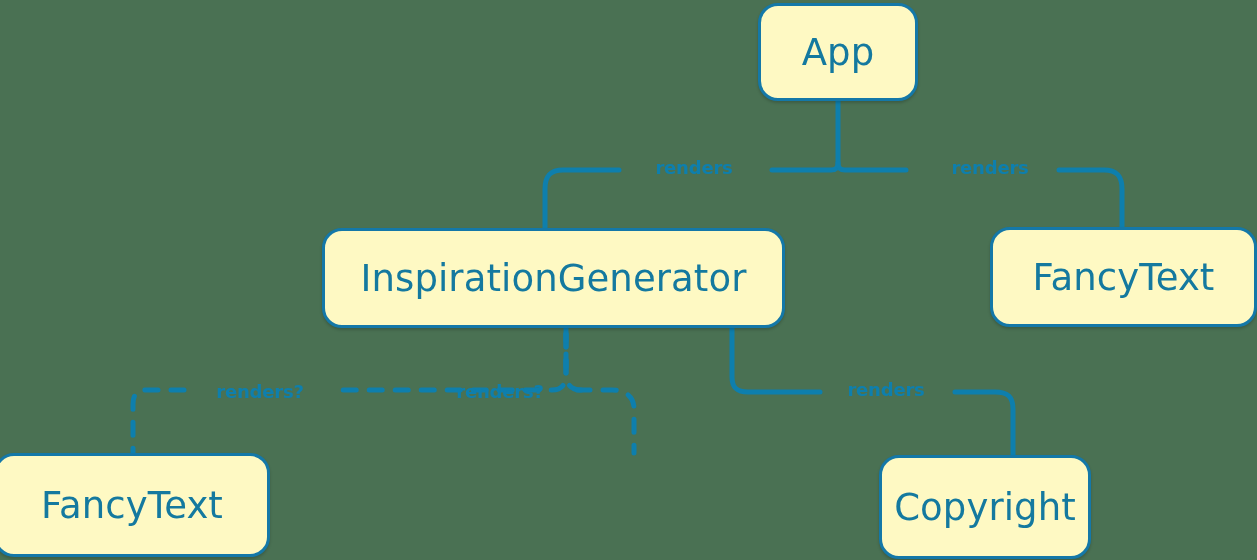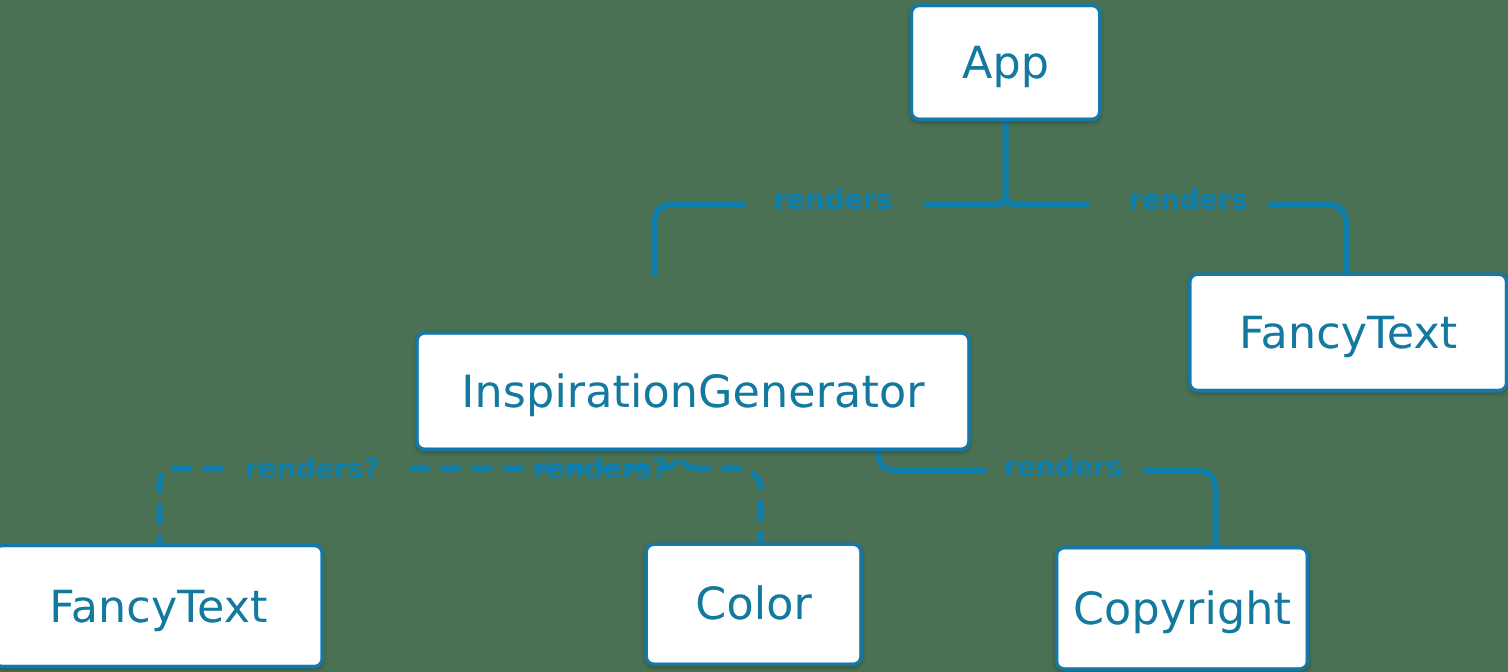--- a/index.html
+++ b/index.html
@@ -21,48 +21,48 @@
   svg.edges {
     position: absolute;
     left: 0;
     top: 0;
     width: 1257px;
     height: 560px;
     pointer-events: none;
   }
   .node {
     position: absolute;
-    background: #ffffff;
+    background: #fef9c3;
     border: 3px solid #1478a8;
-    border-radius: 8px;
+    border-radius: 20px;
     box-sizing: border-box;
     display: flex;
     align-items: center;
     justify-content: center;
     color: #14799f;
     font-size: 37px;
     font-weight: 400;
     letter-spacing: 0.1px;
     line-height: 1;
     white-space: nowrap;
     box-shadow: 0 2px 3px rgba(0,0,0,0.18);
   }
   .edge-label {
     position: absolute;
     color: #0e7fad;
-    font-size: 23px;
+    font-size: 18px;
     font-weight: 700;
     letter-spacing: -0.2px;
     line-height: 1;
     white-space: nowrap;
     transform: translate(-50%, -50%);
   }
   
   #node-app          { left: 758px; top: 3px;   width: 160px; height: 98px; }
-  #node-inspgen      { left: 346px; top: 228px; width: 463px; height: 100px; margin-top: 48px; }
+  #node-inspgen      { left: 322px; top: 228px; width: 463px; height: 100px; }
   #node-fancytext-r  { left: 990px; top: 227px; width: 267px; height: 100px; }
   #node-fancytext-b  { left: -6px;  top: 453px; width: 276px; height: 104px; }
   #node-color        { left: 537px; top: 452px; width: 182px; height: 103px; }
   #node-copyright    { left: 879px; top: 455px; width: 212px; height: 104px; }
 
   
   #label-app-inspgen  { left: 694px; top: 168px; }
   #label-app-fancy    { left: 990px; top: 168px; }
   #label-renders-q-1  { left: 260px; top: 392px; }
   #label-renders-q-2  { left: 500px; top: 392px; }
@@ -105,23 +105,20 @@
   </div>
 
   <div class="node" id="node-fancytext-r">
     <span>FancyText</span>
   </div>
 
   <div class="node" id="node-fancytext-b">
     <span>FancyText</span>
   </div>
 
-  <div class="node" id="node-color">
-    <span>Color</span>
-  </div>
 
   <div class="node" id="node-copyright">
     <span>Copyright</span>
   </div>
 
   <div class="edge-label" id="label-app-inspgen">renders</div>
 
   <div class="edge-label" id="label-app-fancy">renders</div>
 
   <div class="edge-label" id="label-renders-q-1">renders?</div>

